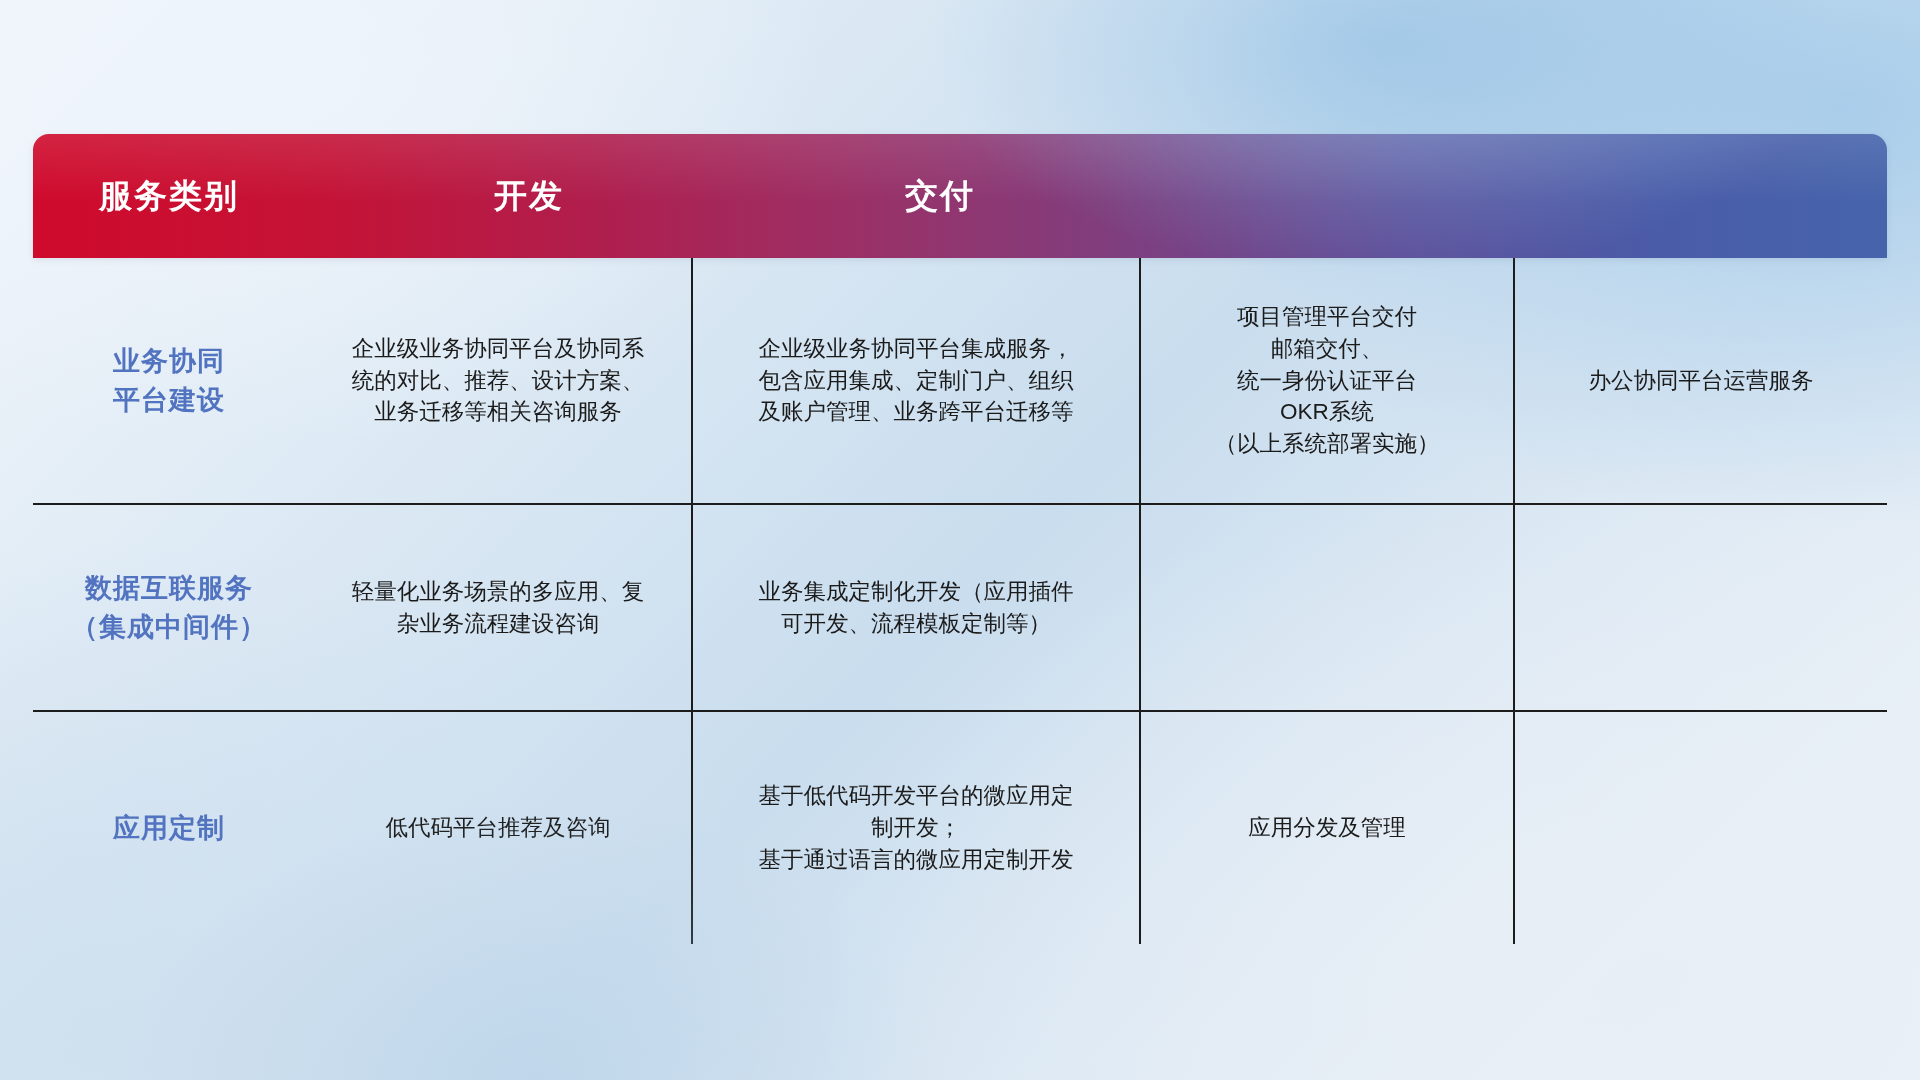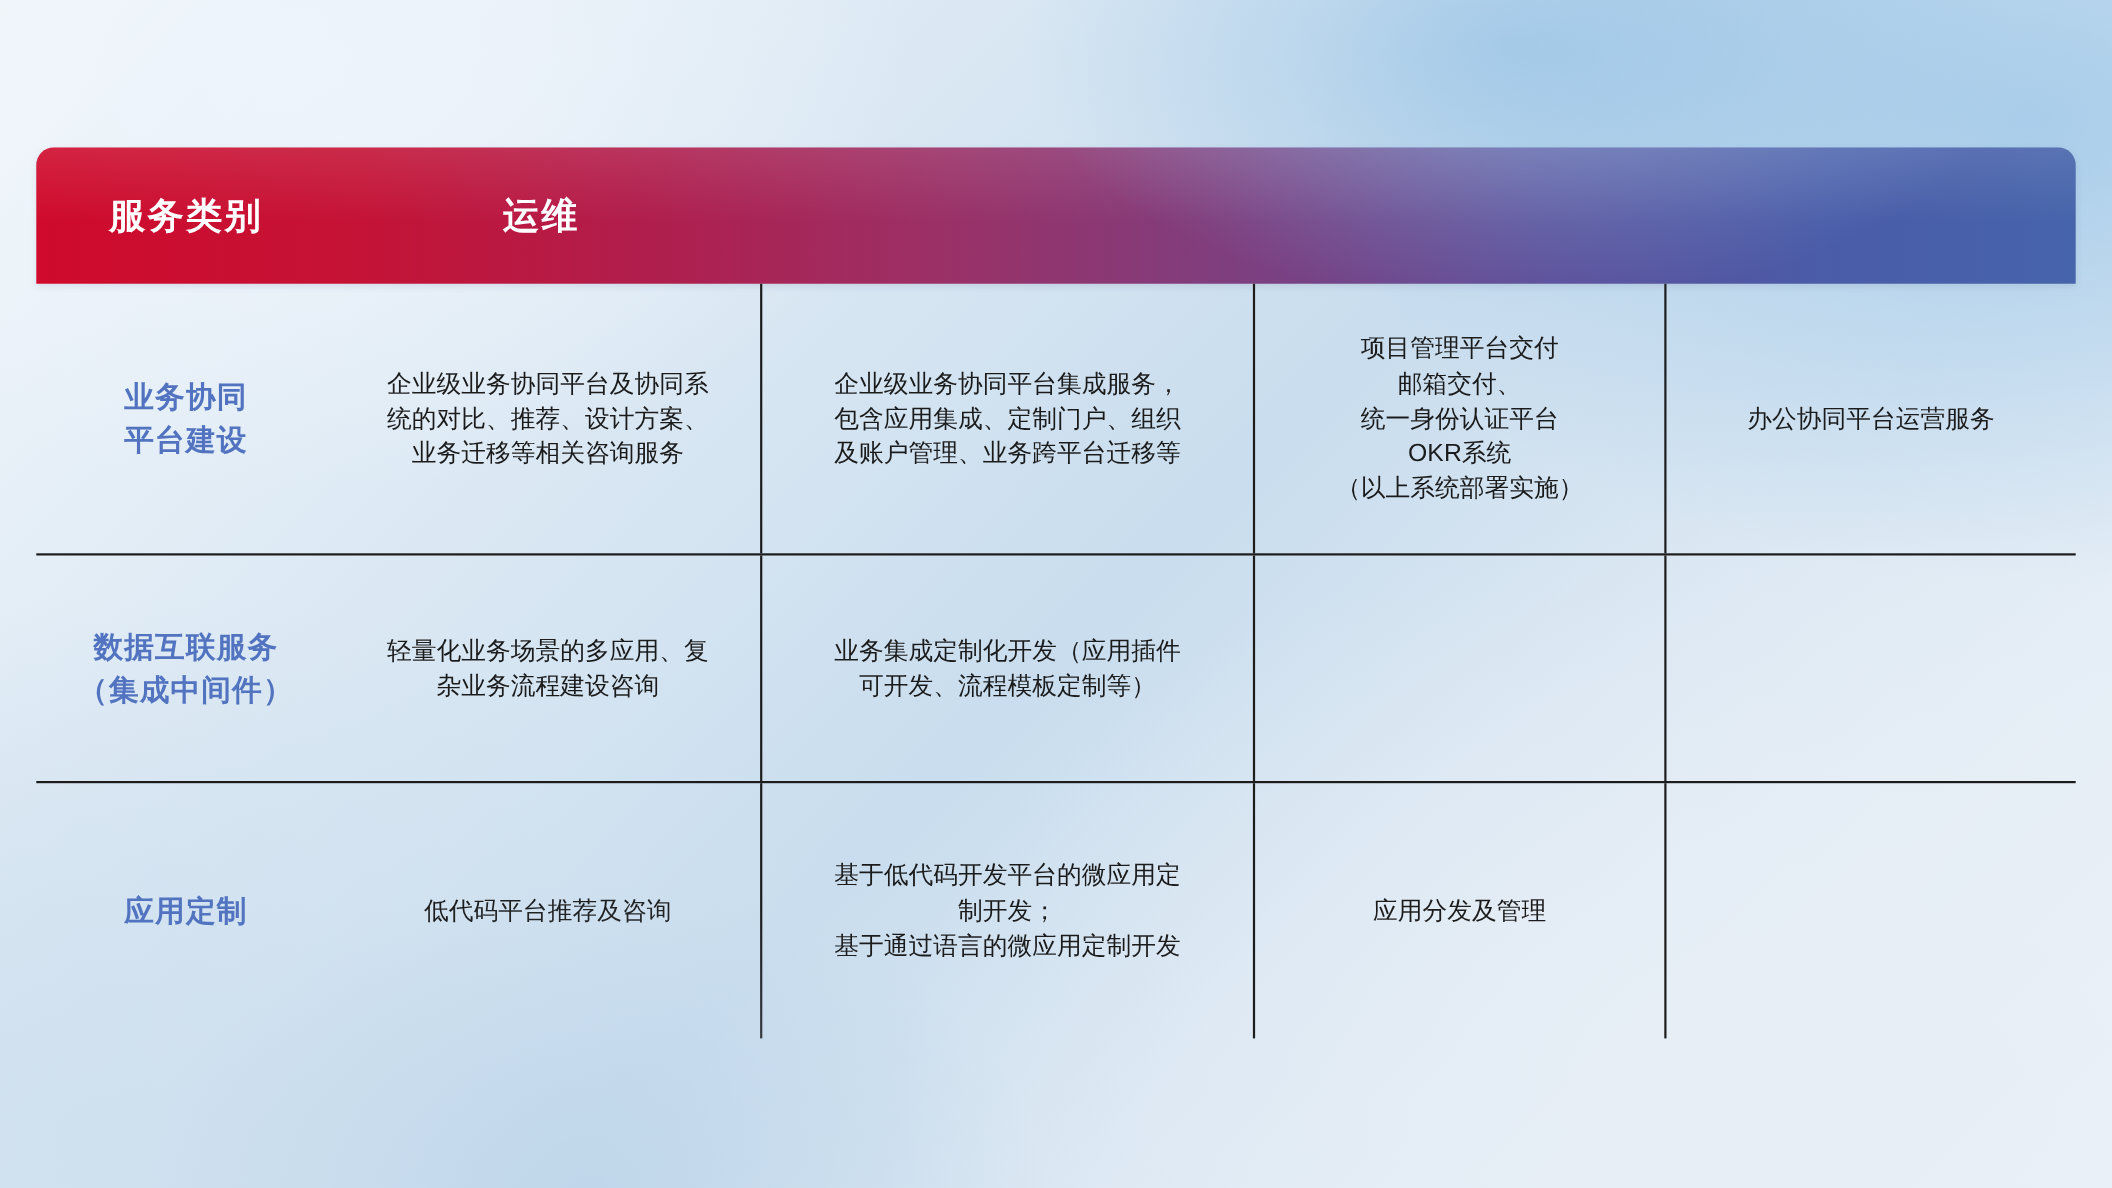--- a/index.html
+++ b/index.html
@@ -135,21 +135,22 @@
 </style>
 </head>
 <body>
 
 <div id="page">
 
   <div class="table-wrap">
 
     <div class="thead">
       <div class="th c0">服务类别</div>
-      <div class="th c4">运维</div>
+      <div class="th c2">开发</div>
+      <div class="th c3">交付</div>
     </div>
 
     <div class="tbody">
 
       <div class="trow r1">
         <div class="td cat c0">业务协同
 平台建设</div>
         <div class="td c1">企业级业务协同平台及协同系
 统的对比、推荐、设计方案、
 业务迁移等相关咨询服务</div>

